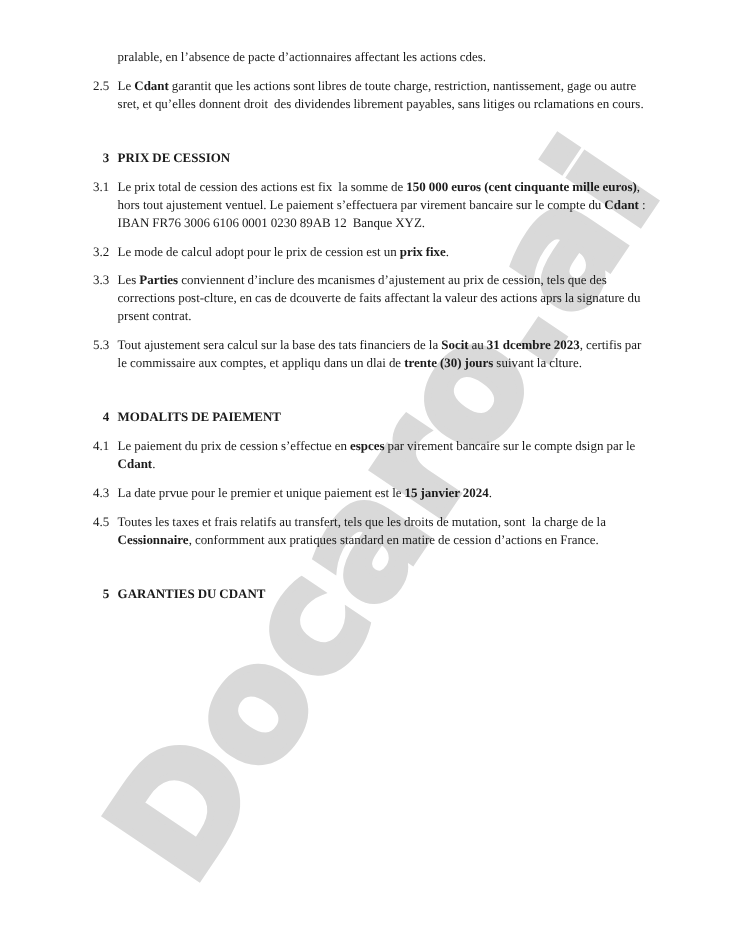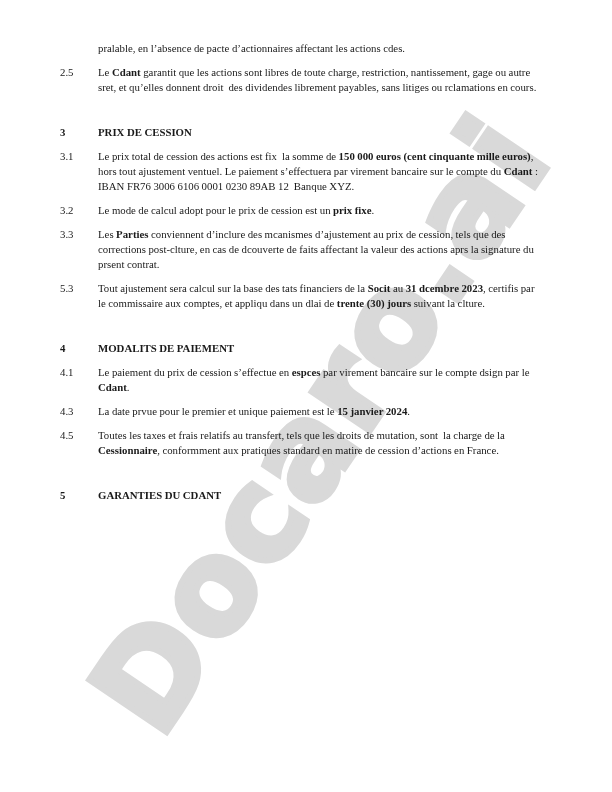--- a/index.html
+++ b/index.html
@@ -39,21 +39,21 @@
     line-height: 15px;
     word-spacing: -0.2px;
   }
   .row {
     display: flex;
     align-items: flex-start;
     margin: 0 0 9px 0;
   }
   .row .num {
     flex: 0 0 31px;
-    text-align: left;
+    text-align: right;
     padding-right: 7px;
     white-space: pre;
   }
   .row .txt {
     flex: 1;
     margin: 0;
     white-space: pre-wrap;
   }
   .row.heading {
     font-weight: bold;

